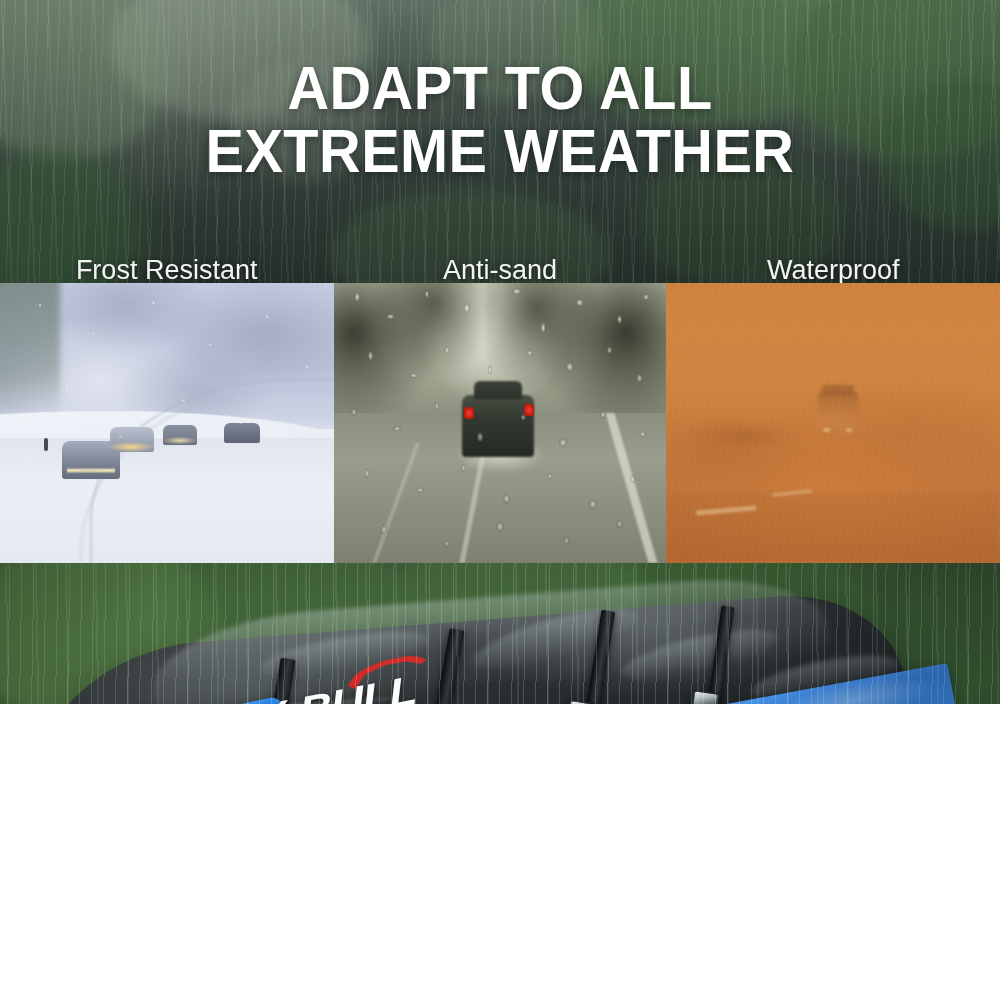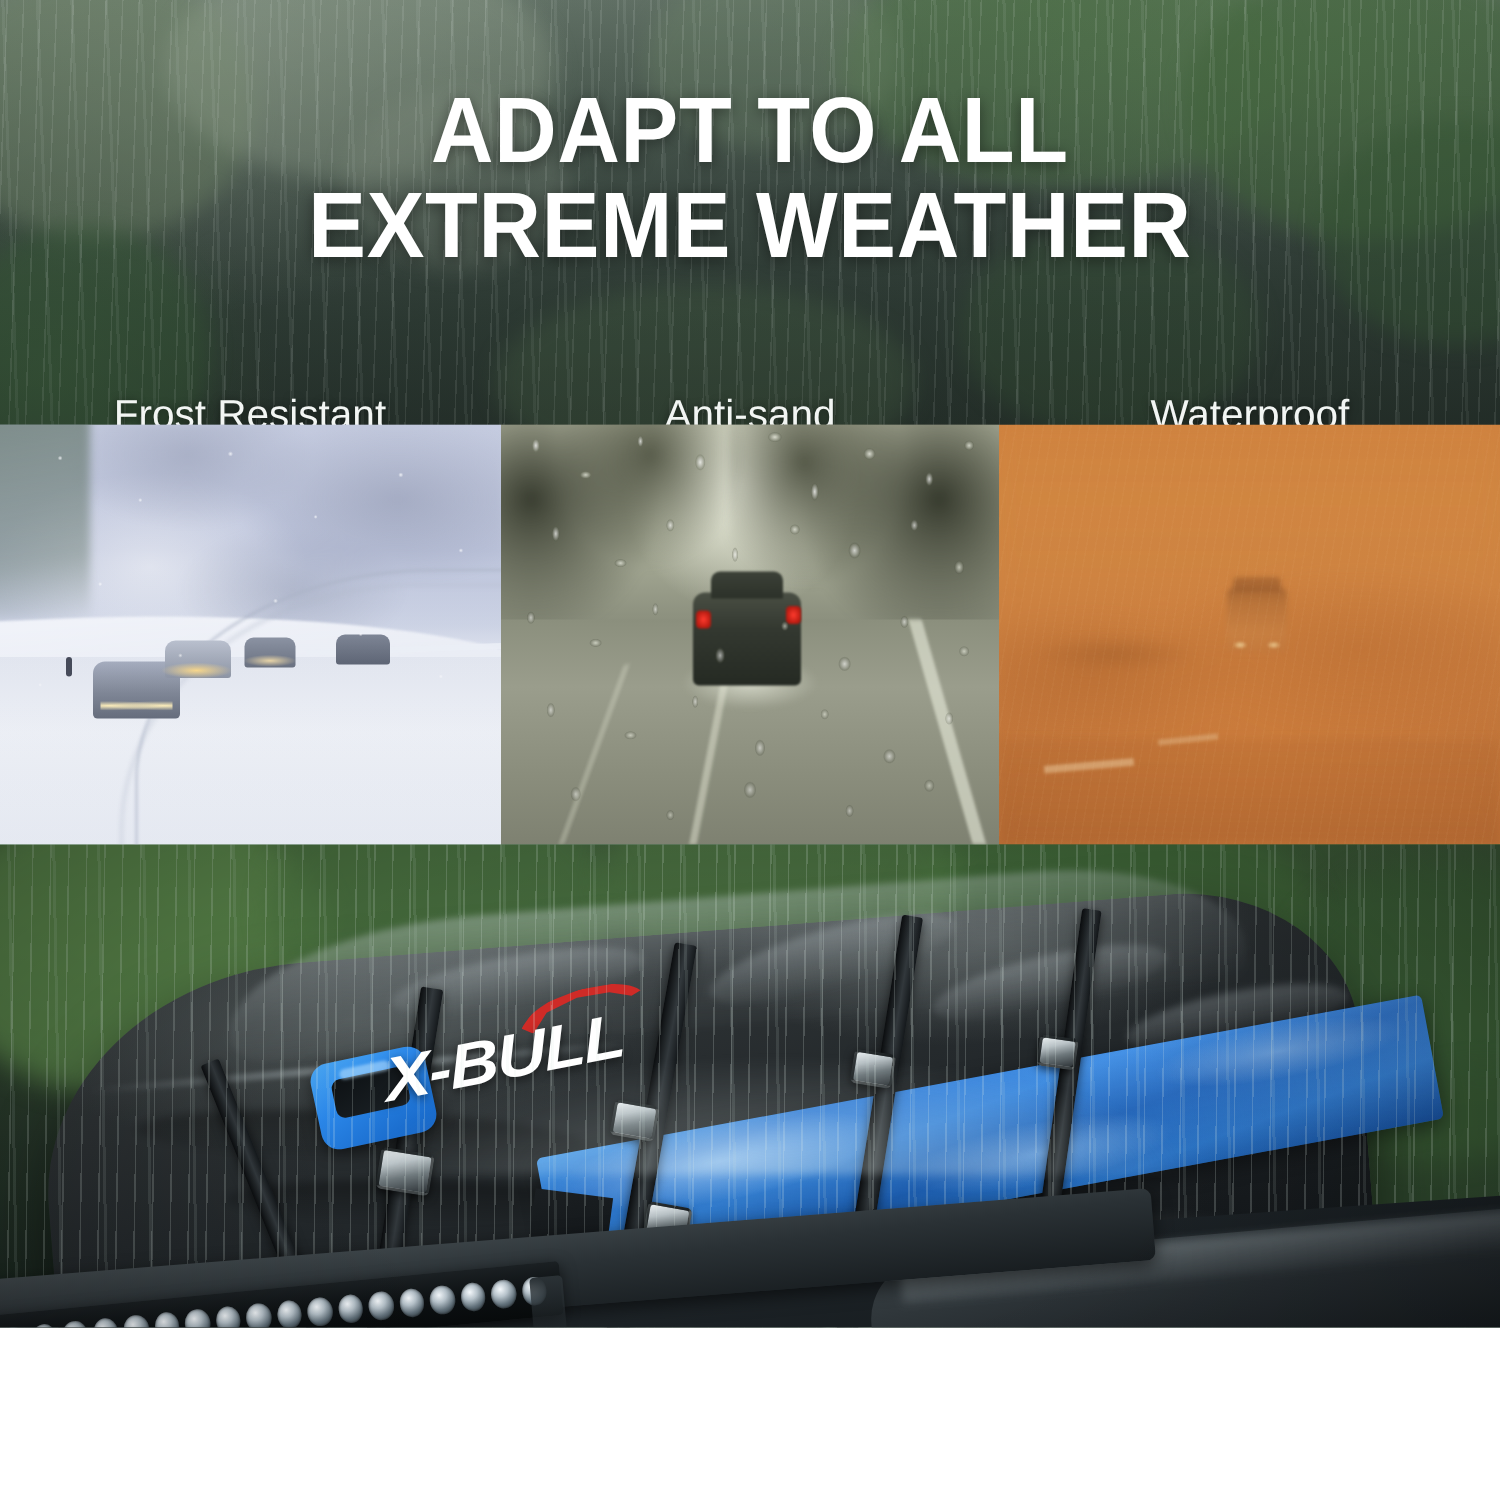--- a/index.html
+++ b/index.html
@@ -1,22 +1,22 @@
 <!DOCTYPE html>
 <html><head>
 <meta charset="utf-8">
 <style>
   html,body{margin:0;padding:0;background:#fff;}
   body{font-family:"Liberation Sans","DejaVu Sans",sans-serif;}
 
   #page{
     position:relative;
-    width:1000px;height:885px;
+    width:1000px;height:704px;
     overflow:hidden;
-    background:#14532d;
+    background:#3b82f6;
   }
 
   
   .hero{
     position:absolute;left:0;top:0;width:1000px;height:285px;
     overflow:hidden;
     background:
       radial-gradient(ellipse 300px 180px at 880px 40px, rgba(96,132,88,.75), rgba(96,132,88,0) 70%),
       radial-gradient(ellipse 260px 160px at 700px 10px, rgba(78,115,70,.6), rgba(78,115,70,0) 72%),
       radial-gradient(ellipse 220px 200px at 30px 250px, rgba(74,112,70,.55), rgba(74,112,70,0) 70%),
@@ -75,22 +75,22 @@
     font-size:62px;line-height:1.02;
     letter-spacing:0.5px;
     transform:scaleX(.93);
     text-shadow:0 2px 10px rgba(0,0,0,.45);
     z-index:6;
   }
   .headline .hl-line{display:block;white-space:nowrap;}
 
   
   .labels{
-    position:absolute;left:0;top:256px;width:1000px;height:40px;
-    display:flex;z-index:6;
+    position:absolute;left:0;top:246px;width:1000px;height:40px;
+    display:flex;z-index:6;align-items:flex-end;
   }
   .label-cell{
     flex:1 1 0;display:flex;align-items:center;justify-content:center;
     color:#f2f5f3;font-size:27px;font-weight:400;
     text-shadow:0 1px 6px rgba(0,0,0,.55);
   }
 
   
   .thumbs{
     position:absolute;left:0;top:283px;width:1000px;height:280px;

